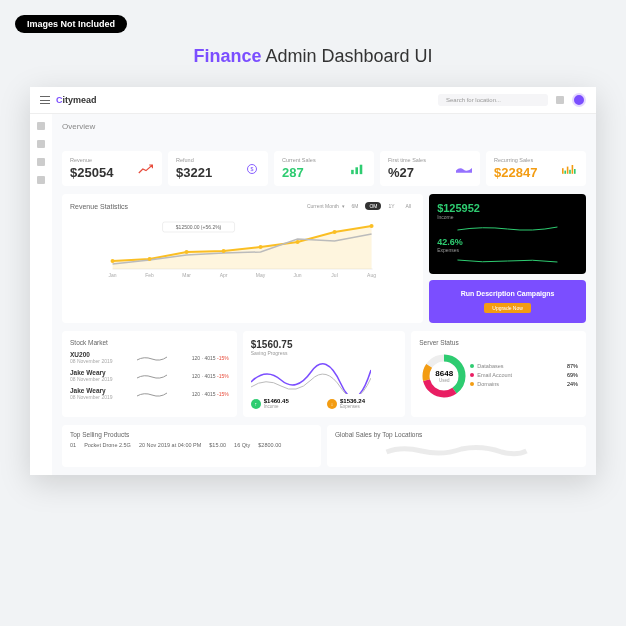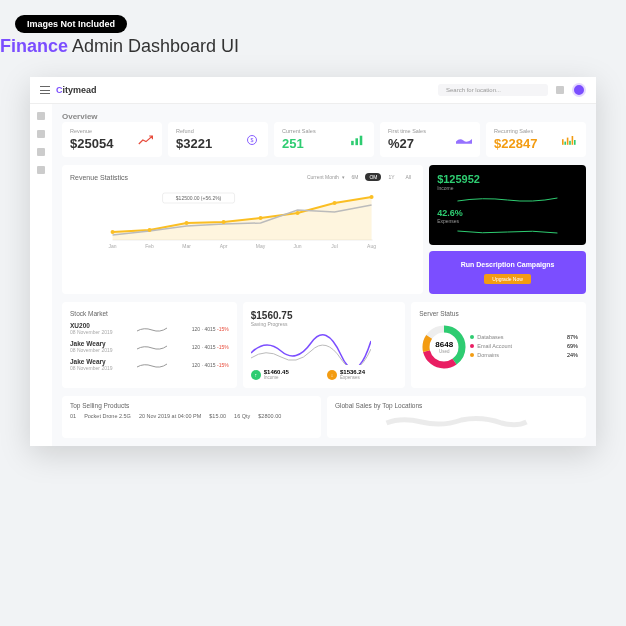--- a/index.html
+++ b/index.html
@@ -1,32 +1,32 @@
 <!DOCTYPE html>
 <html><head>
 <meta charset="utf-8">
 <style>
 *{margin:0;padding:0;box-sizing:border-box;font-family:-apple-system,BlinkMacSystemFont,'Segoe UI',sans-serif}
 body{background:#f1f3f5;width:626px;height:626px;position:relative}
 .badge-top{position:absolute;top:15px;left:15px;background:#000;color:#fff;padding:4px 12px;border-radius:12px;font-size:9px;font-weight:600}
-.title{text-align:left;margin-top:36px;font-size:18px;font-weight:500;color:#333}
+.title{text-align:center;margin-top:46px;font-size:18px;font-weight:500;color:#333}
 .title .purple{color:#7b4eff;font-weight:600}
 .dashboard{margin:20px 30px;background:#fff;border-radius:0;box-shadow:0 8px 30px rgba(0,0,0,0.15);overflow:hidden;font-size:7px}
 .header{display:flex;align-items:center;padding:6px 10px;border-bottom:1px solid #eee}
 .menu-icon{width:10px;height:8px;display:flex;flex-direction:column;justify-content:space-between;margin-right:6px}
 .menu-icon span{height:1px;background:#666}
 .logo{font-size:9px;font-weight:600;color:#333}
 .logo-c{color:#7b4eff}
 .search{margin-left:auto;background:#f5f5f7;border-radius:3px;padding:3px 8px;font-size:6px;color:#999;width:110px;margin-right:8px}
 .avatar{width:14px;height:14px;border-radius:50%;background:#7b4eff;border:2px solid #e5d9ff}
 .body{display:flex}
 .sidebar{width:22px;padding:8px 0;display:flex;flex-direction:column;align-items:center;gap:10px}
 .sidebar-icon{width:8px;height:8px;background:#ccc;border-radius:1px}
 .main{flex:1;padding:8px 10px;background:#f8f9fb}
-.overview-title{font-size:8px;color:#888;font-weight:700;margin-bottom:1px}
+.overview-title{font-size:8px;color:#888;font-weight:400;margin-bottom:20px}
 .cards-row{display:flex;gap:6px;margin-bottom:8px}
 .stat-card{flex:1;background:#fff;border-radius:4px;padding:6px 8px;display:flex;align-items:center;justify-content:space-between}
 .stat-label{font-size:5.5px;color:#999;margin-bottom:2px}
 .stat-value{font-size:13px;font-weight:700;color:#333}
 .stat-value.green{color:#2ecc71}
 .stat-value.orange{color:#f39c12}
 .stat-icon{width:16px;height:12px}
 .chart-row{display:flex;gap:6px;margin-bottom:8px}
 .revenue-card{flex:2.2;background:#fff;border-radius:4px;padding:8px}
 .revenue-header{display:flex;justify-content:space-between;align-items:center;margin-bottom:4px}
@@ -118,21 +118,21 @@
               <div class="stat-value">$3221</div>
             </div>
           <svg class="stat-icon" viewBox="0 0 16 16">
               <circle cx="8" cy="8" r="6" stroke="#7b4eff" stroke-width="1.2" fill="none"></circle>
               <text x="8" y="11" font-size="7" text-anchor="middle" fill="#7b4eff">$</text>
             </svg>
         </div>
         <div class="stat-card">
           <div>
               <div class="stat-label">Current Sales</div>
-              <div class="stat-value green">251</div>
+              <div class="stat-value green">287</div>
             </div>
           <svg class="stat-icon" viewBox="0 0 18 14">
               <rect x="1" y="8" width="3" height="5" fill="#2ecc71"></rect>
               <rect x="6" y="5" width="3" height="8" fill="#2ecc71"></rect>
               <rect x="11" y="2" width="3" height="11" fill="#2ecc71"></rect>
             </svg>
         </div>
         <div class="stat-card">
           <div>
               <div class="stat-label">First time Sales</div>

